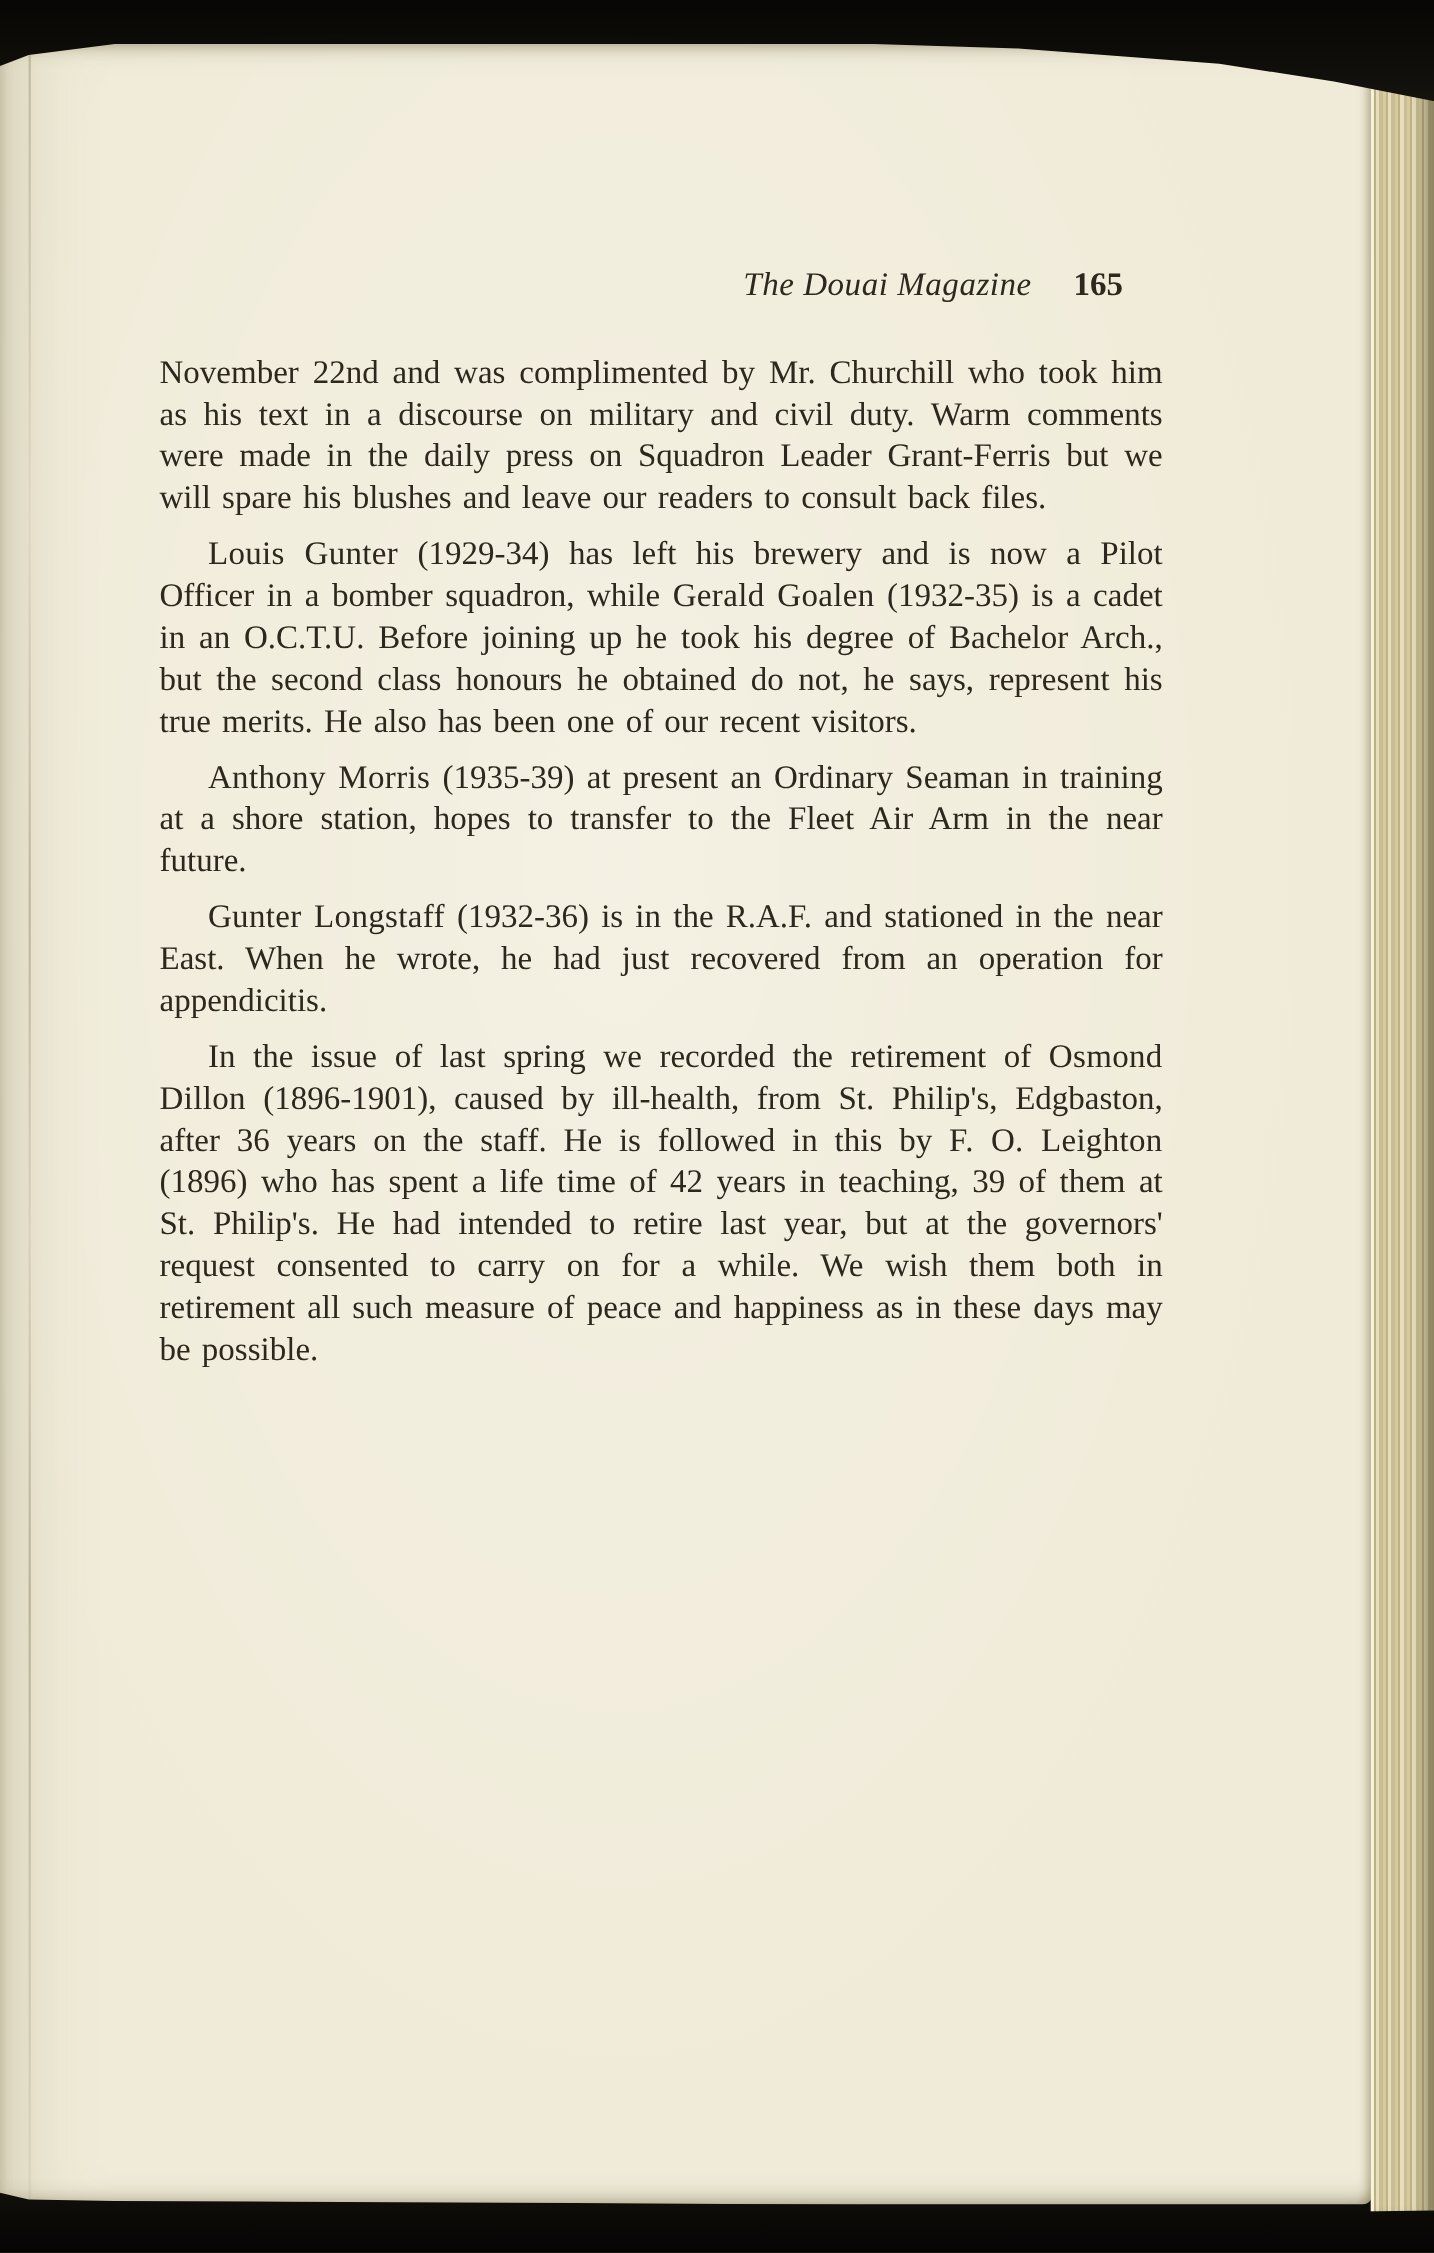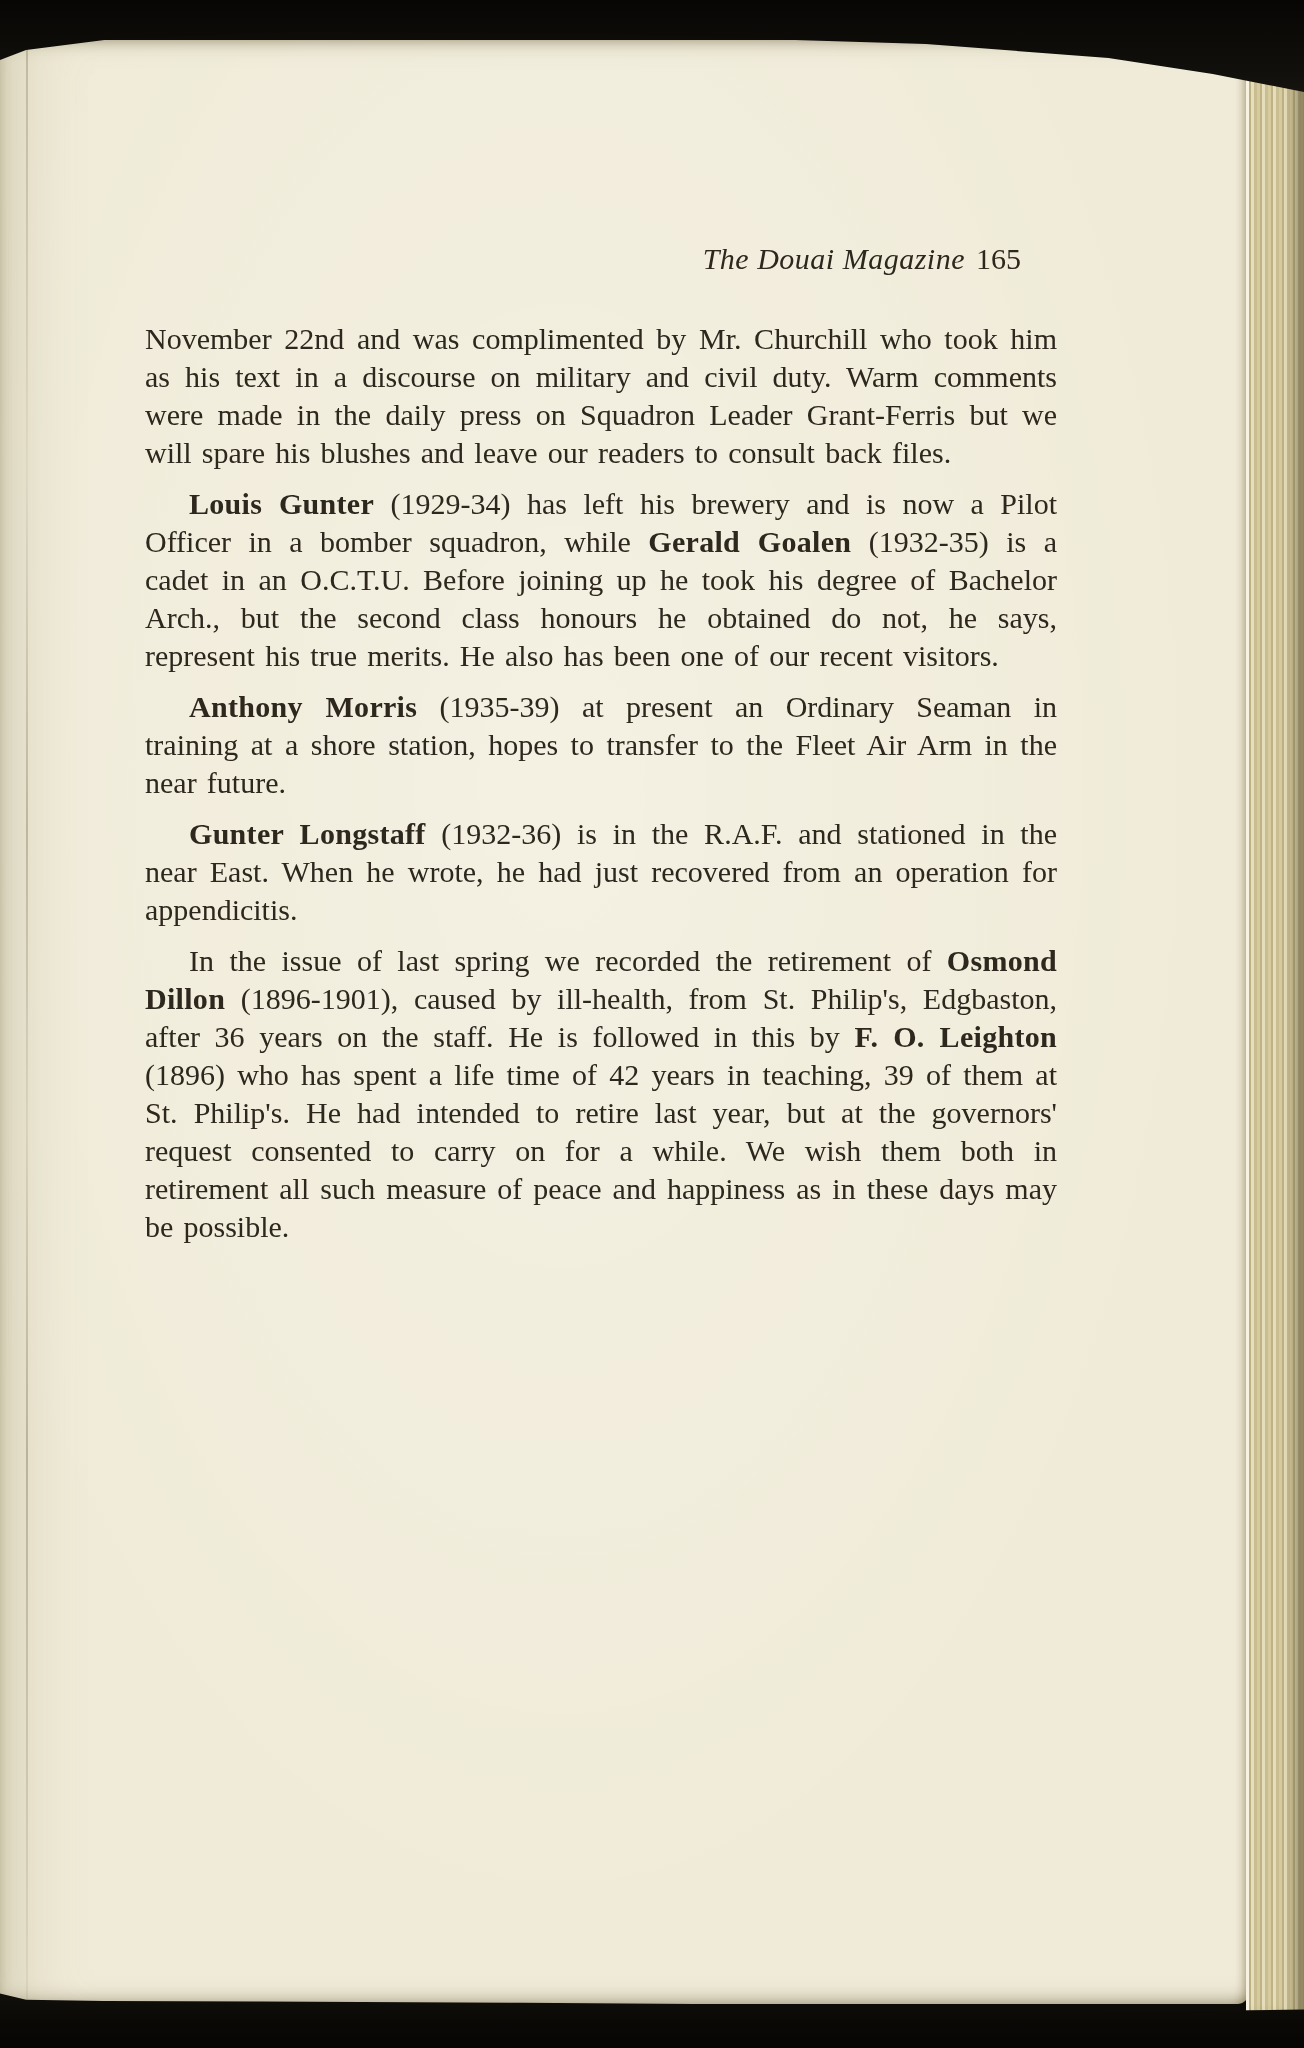--- a/index.html
+++ b/index.html
@@ -73,29 +73,29 @@
     position:absolute;left:145px;top:200px;width:912px;
     color:var(--ink);
     font-size:30px;line-height:38px;
     z-index:2;
   }
   .running-header{
     display:flex;justify-content:flex-end;align-items:baseline;
     padding-right:36px;margin-bottom:42px;
   }
   .header-title{font-style:italic;letter-spacing:0.5px;}
-  .header-page-number{font-weight:400;margin-left:11px;font-style:normal;}
+  .header-page-number{font-weight:700;margin-left:38px;font-style:normal;}
 
   .para{
     text-align:justify;
     word-spacing:0.09em;
     margin:0 0 13px 0;
   }
   .para.indent{text-indent:44px;}
-  .para b{font-weight:700;letter-spacing:0.3px;}
+  .para b{font-weight:400;letter-spacing:0.3px;}
 </style>
 </head>
 <body>
 
 <div class="scan">
   <div class="page">
     <div class="crease"></div>
     <div class="text-block">
       <div class="running-header">
         <span class="header-title">The Douai Magazine</span>

